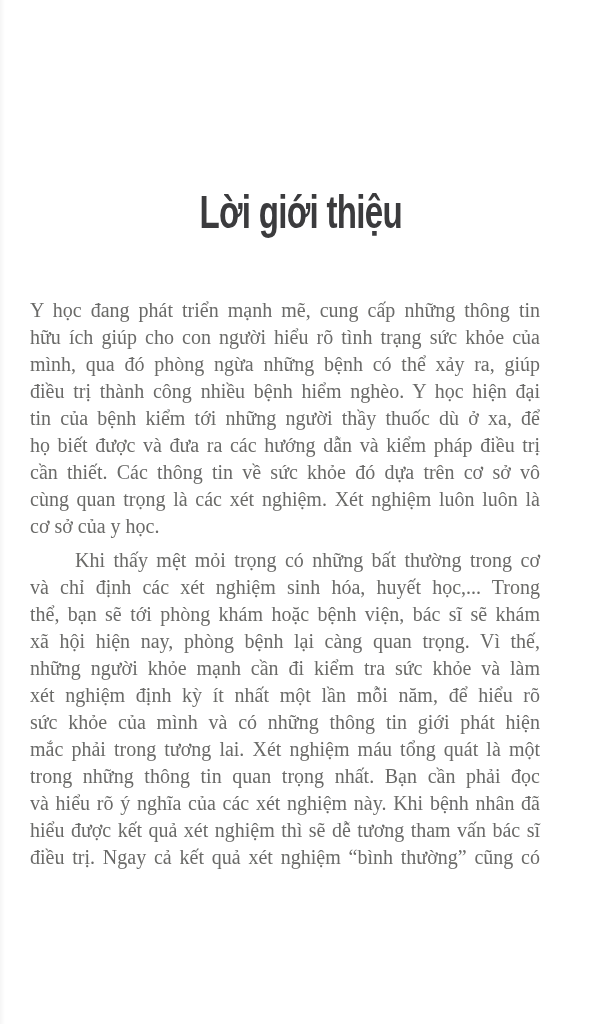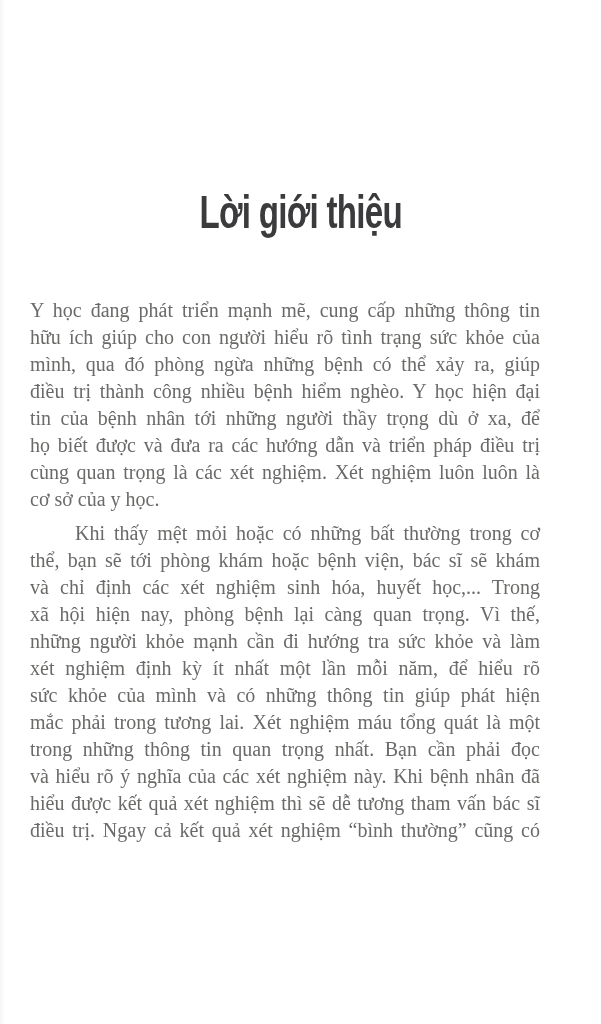--- a/index.html
+++ b/index.html
@@ -74,34 +74,35 @@
 
   <h1 class="title"><span class="title-inner">Lời giới thiệu</span></h1>
 
   <div class="textblock">
 
     <div class="para">
       <div class="line">Y học đang phát triển mạnh mẽ, cung cấp những thông tin</div>
       <div class="line">hữu ích giúp cho con người hiểu rõ tình trạng sức khỏe của</div>
       <div class="line">mình, qua đó phòng ngừa những bệnh có thể xảy ra, giúp</div>
       <div class="line">điều trị thành công nhiều bệnh hiểm nghèo. Y học hiện đại</div>
-      <div class="line">tin của bệnh nhân tới những người thầy trọng dù ở xa, để</div>
-      <div class="line">họ biết được và đưa ra các hướng dẫn và triển pháp điều trị</div>
+      <div class="line">tin của bệnh kiểm tới những người thầy thuốc dù ở xa, để</div>
+      <div class="line">họ biết được và đưa ra các hướng dẫn và kiểm pháp điều trị</div>
+      <div class="line">cần thiết. Các thông tin về sức khỏe đó dựa trên cơ sở vô</div>
       <div class="line">cùng quan trọng là các xét nghiệm. Xét nghiệm luôn luôn là</div>
       <div class="line no-stretch">cơ sở của y học.</div>
     </div>
 
     <div class="para">
-      <div class="line indent">Khi thấy mệt mỏi hoặc có những bất thường trong cơ</div>
+      <div class="line indent">Khi thấy mệt mỏi trọng có những bất thường trong cơ</div>
+      <div class="line">và chỉ định các xét nghiệm sinh hóa, huyết học,... Trong</div>
       <div class="line">thể, bạn sẽ tới phòng khám hoặc bệnh viện, bác sĩ sẽ khám</div>
-      <div class="line">và chỉ định các xét nghiệm sinh hóa, huyết học,... Trong</div>
       <div class="line">xã hội hiện nay, phòng bệnh lại càng quan trọng. Vì thế,</div>
-      <div class="line">những người khỏe mạnh cần đi hướng tra sức khỏe và làm</div>
+      <div class="line">những người khỏe mạnh cần đi kiểm tra sức khỏe và làm</div>
       <div class="line">xét nghiệm định kỳ ít nhất một lần mỗi năm, để hiểu rõ</div>
-      <div class="line">sức khỏe của mình và có những thông tin giúp phát hiện</div>
+      <div class="line">sức khỏe của mình và có những thông tin giới phát hiện</div>
       <div class="line">mắc phải trong tương lai. Xét nghiệm máu tổng quát là một</div>
       <div class="line">trong những thông tin quan trọng nhất. Bạn cần phải đọc</div>
       <div class="line">và hiểu rõ ý nghĩa của các xét nghiệm này. Khi bệnh nhân đã</div>
       <div class="line">hiểu được kết quả xét nghiệm thì sẽ dễ tương tham vấn bác sĩ</div>
       <div class="line">điều trị. Ngay cả kết quả xét nghiệm “bình thường” cũng có</div>
     </div>
 
   </div>
 </div>
 

